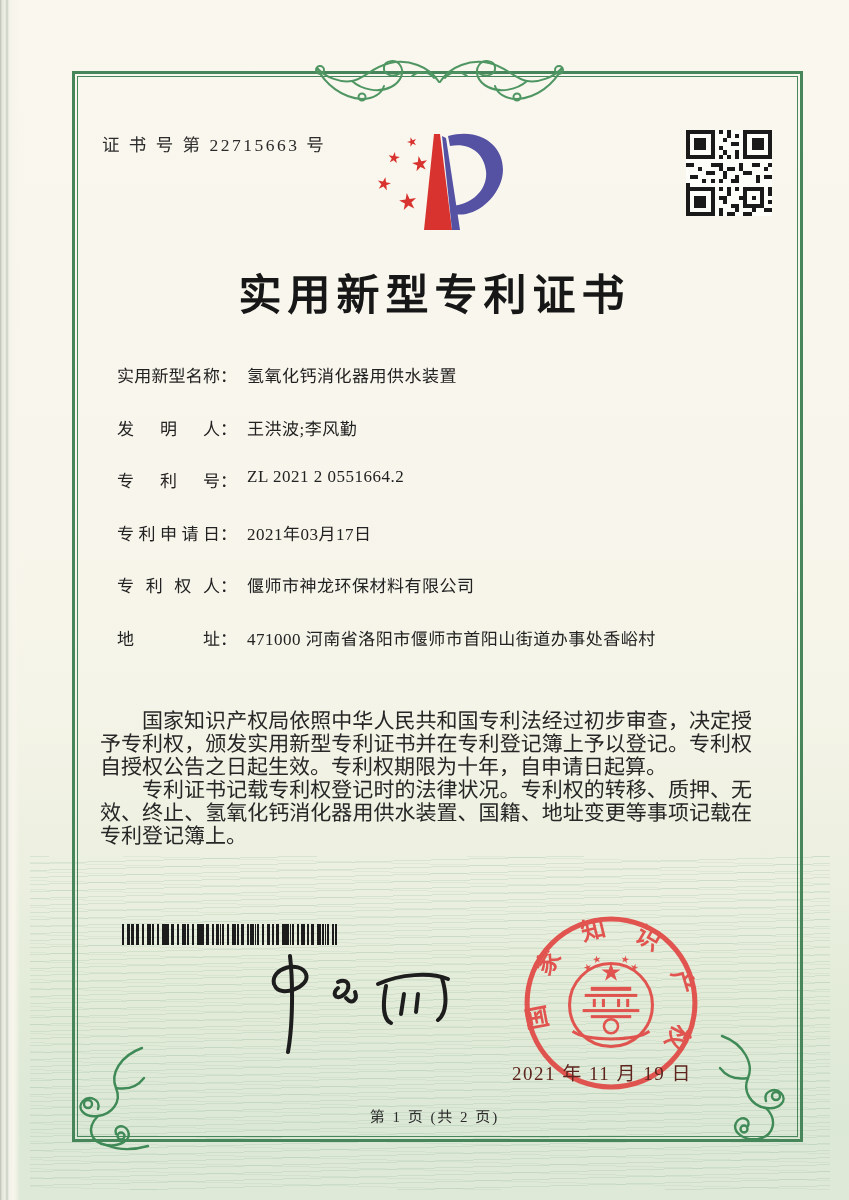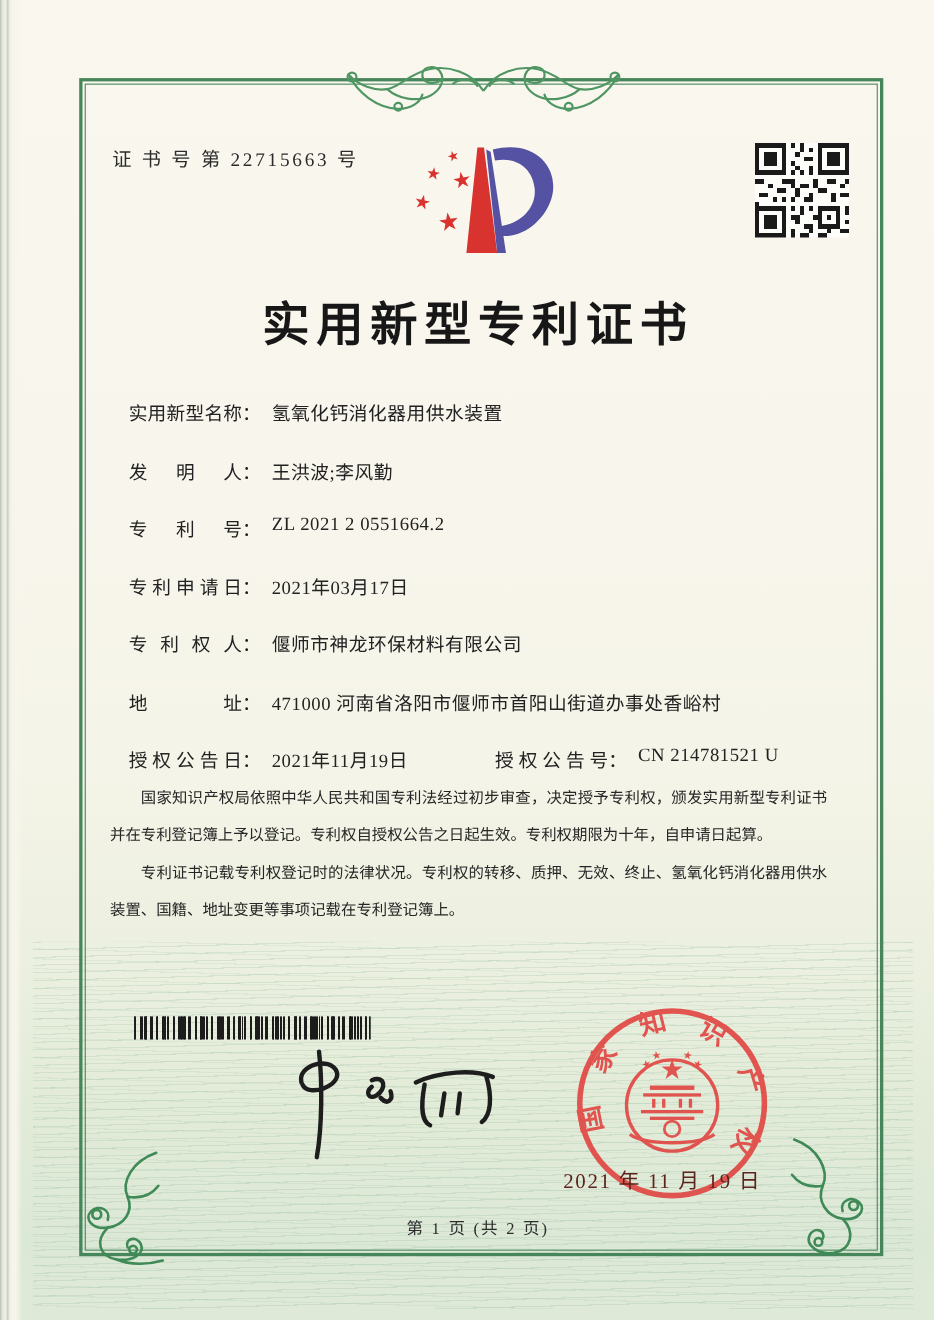--- a/index.html
+++ b/index.html
@@ -51,21 +51,21 @@
   .flabel{
     display:inline-block;width:103px;text-align:justify;text-align-last:justify;
     vertical-align:top;
     font-family:Liberation Mono, monospace;
   }
   .colon{display:inline-block;vertical-align:top;}
   .fvalue{display:inline-block;margin-left:10px;letter-spacing:0.5px;vertical-align:top;}
   .grant-no{position:absolute;left:333px;top:0;}
   .paras{
     position:absolute;left:100px;top:710px;width:652px;
-    font-size:14px;line-height:34px;color:#262626;text-align:justify;
+    font-size:21px;line-height:23px;color:#262626;text-align:justify;
   }
   .paras p{margin:0;text-indent:2em;}
   .barcode{
     position:absolute;left:122px;top:924px;width:215px;height:21px;
     background-image:
       repeating-linear-gradient(90deg,#1c1c1c 0 2px,rgba(0,0,0,0) 2px 5px),
       repeating-linear-gradient(90deg,#1c1c1c 0 1px,rgba(0,0,0,0) 1px 7px),
       repeating-linear-gradient(90deg,rgba(0,0,0,0) 0 9px,#1c1c1c 9px 12px,rgba(0,0,0,0) 12px 17px);
   }
   .signer{position:absolute;left:122px;top:986px;font-size:18px;color:#222;}
@@ -191,26 +191,20 @@
       <span class="flabel">专利号</span><span class="colon">：</span><span class="fvalue">ZL 2021 2 0551664.2</span>
     </div>
     <div class="row">
       <span class="flabel">专利申请日</span><span class="colon">：</span><span class="fvalue">2021年03月17日</span>
     </div>
     <div class="row">
       <span class="flabel">专利权人</span><span class="colon">：</span><span class="fvalue">偃师市神龙环保材料有限公司</span>
     </div>
     <div class="row">
       <span class="flabel">地址</span><span class="colon">：</span><span class="fvalue">471000 河南省洛阳市偃师市首阳山街道办事处香峪村</span>
-    </div>
-    <div class="row">
-      <span class="flabel">授权公告日</span><span class="colon">：</span><span class="fvalue">2021年11月19日</span>
-      <span class="grant-no">
-        <span class="flabel">授权公告号</span><span class="colon">：</span><span class="fvalue">CN 214781521 U</span>
-      </span>
     </div>
   </div>
 
   <div class="paras">
     <p>国家知识产权局依照中华人民共和国专利法经过初步审查，决定授予专利权，颁发实用新型专利证书并在专利登记簿上予以登记。专利权自授权公告之日起生效。专利权期限为十年，自申请日起算。</p>
     <p>专利证书记载专利权登记时的法律状况。专利权的转移、质押、无效、终止、氢氧化钙消化器用供水装置、国籍、地址变更等事项记载在专利登记簿上。</p>
   </div>
 
   <div class="barcode"></div>
 

